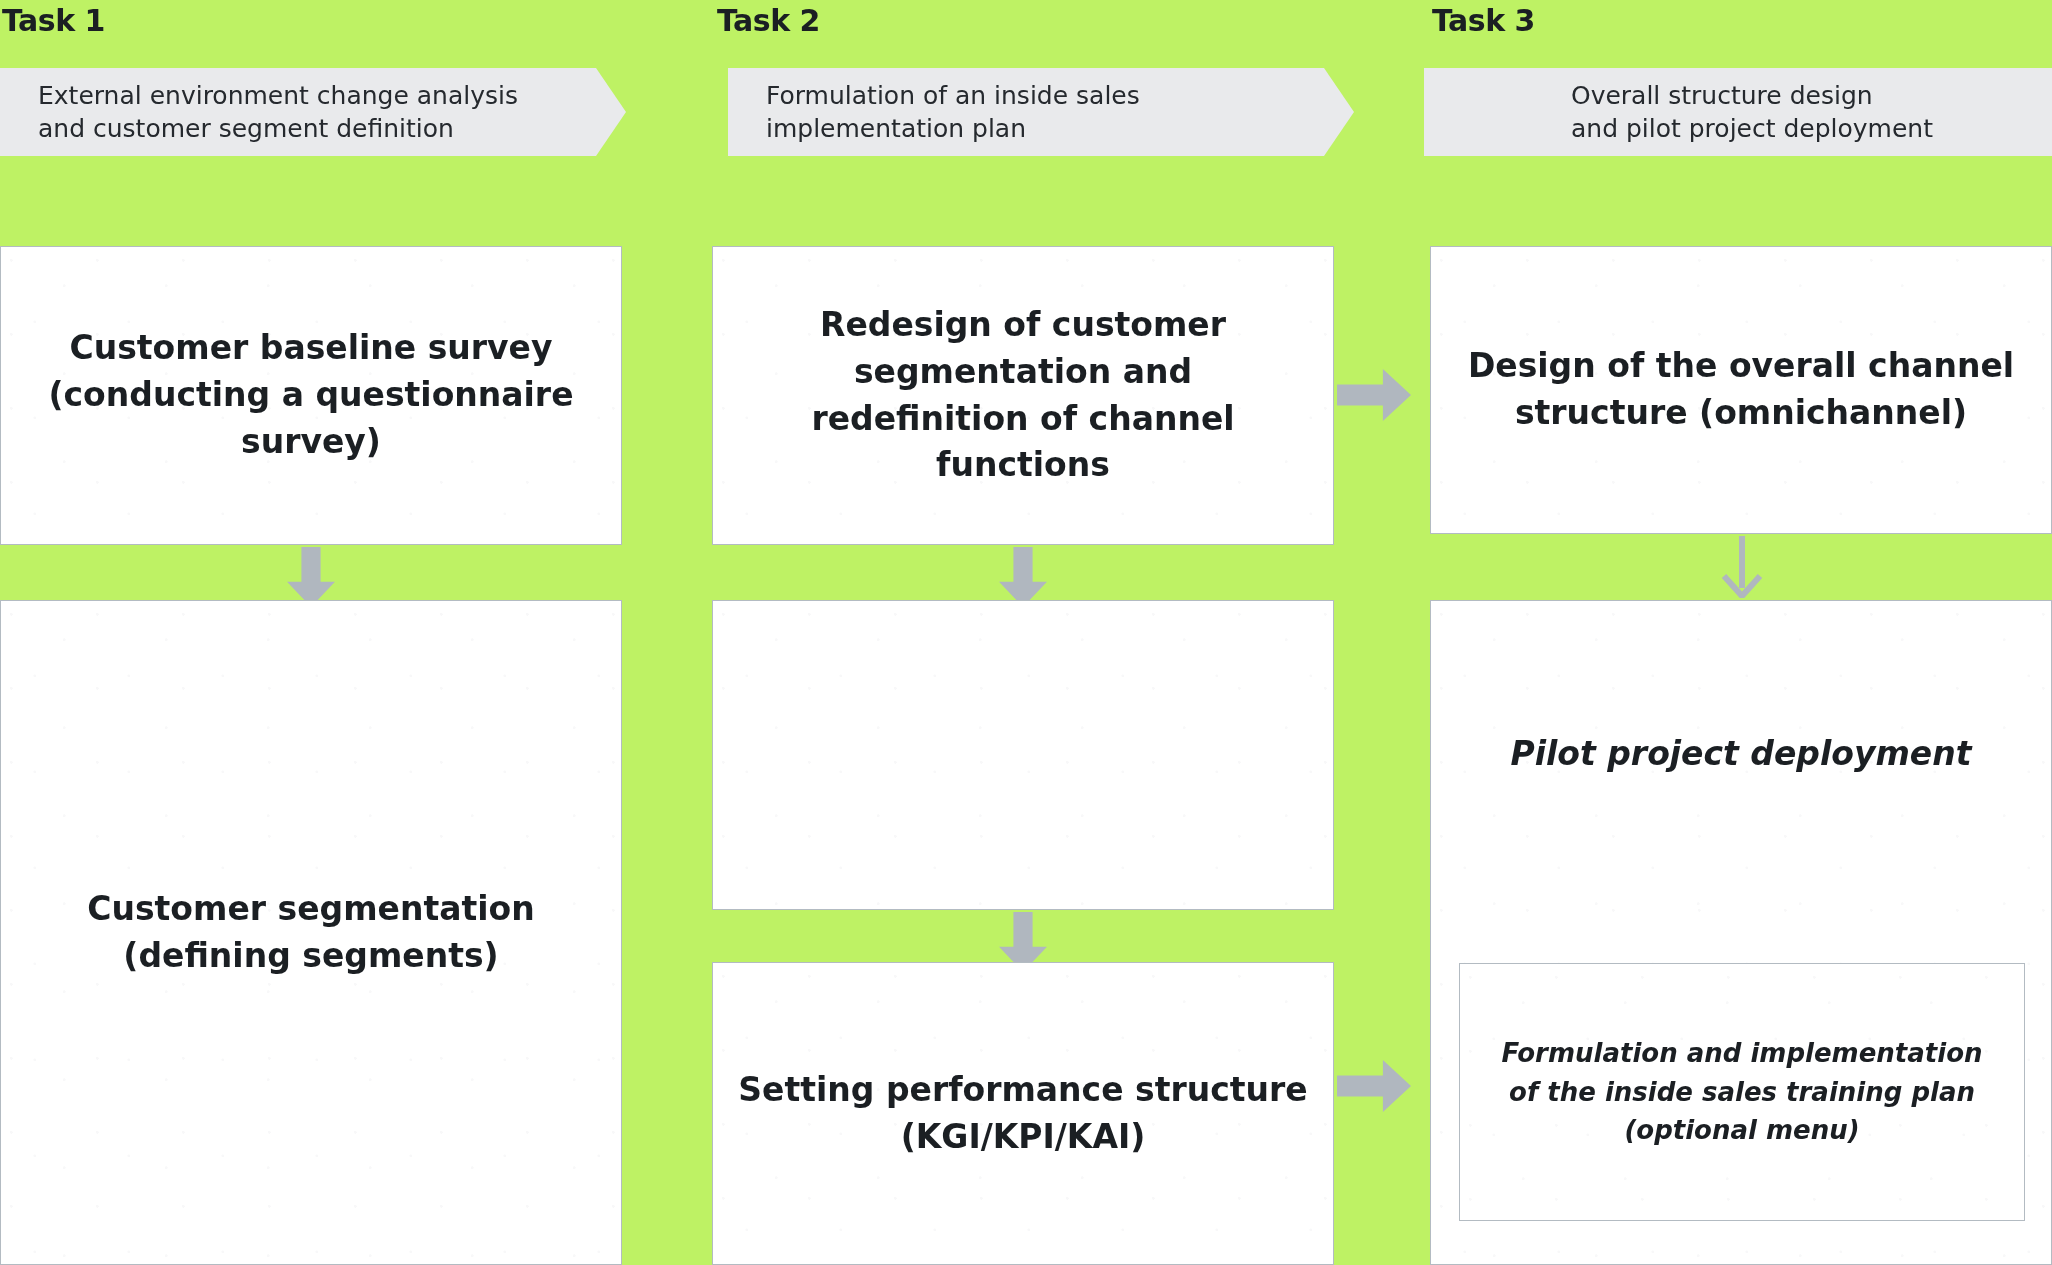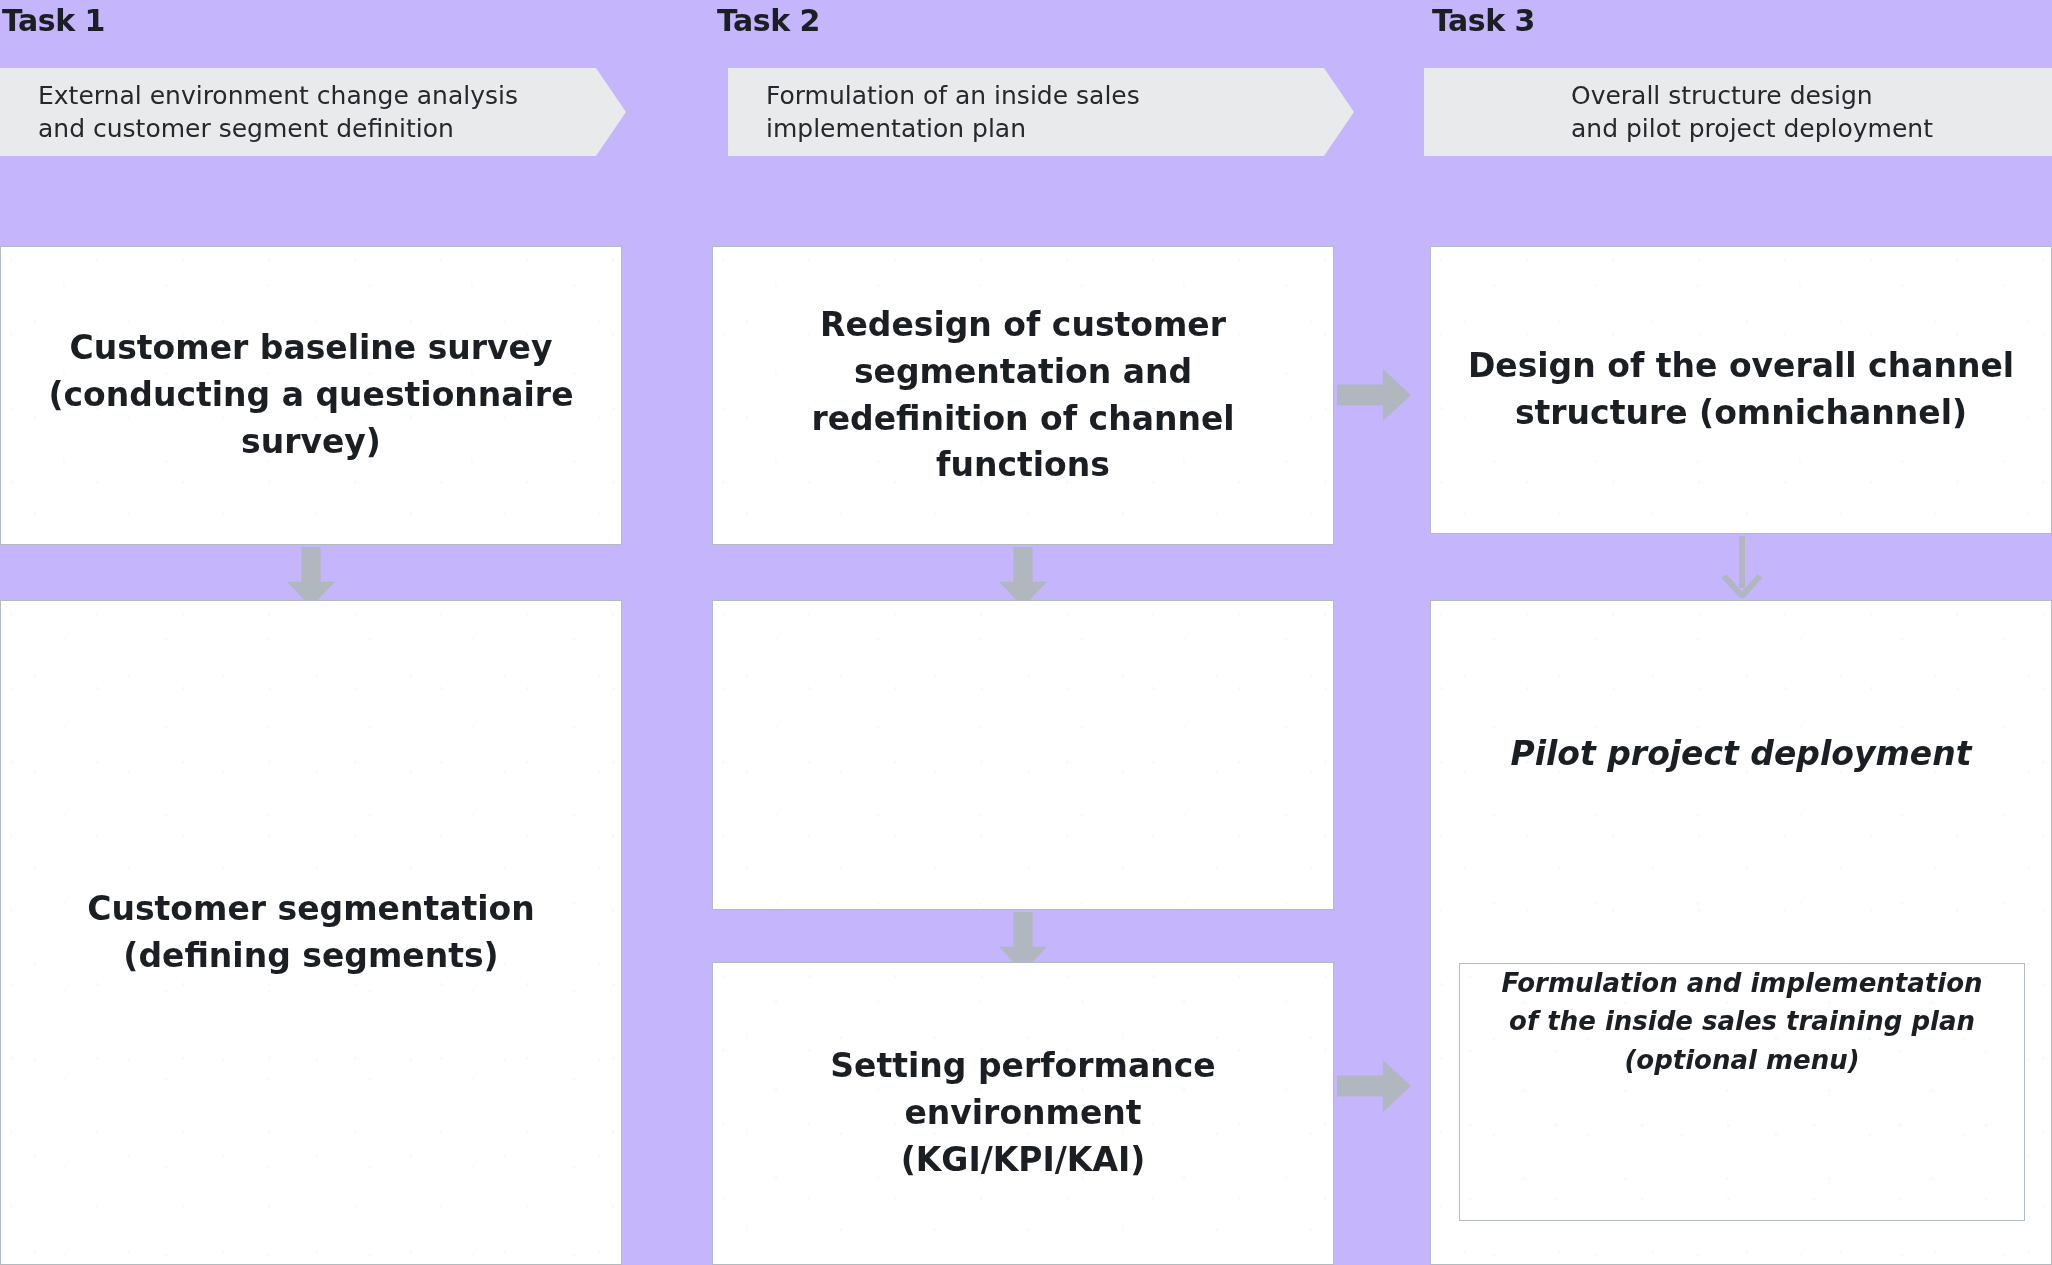--- a/index.html
+++ b/index.html
@@ -11,21 +11,21 @@
     width: 2052px;
     height: 1265px;
     font-family: "DejaVu Sans", "Liberation Sans", sans-serif;
     overflow: hidden;
   }
 
   #diagram {
     position: relative;
     width: 2052px;
     height: 1265px;
-    background: #c4b5fd;
+    background: #bef264;
   }
 
   
   .column {
     position: absolute;
     top: 0;
     height: 1265px;
   }
   .col-1 { left: 0px;    width: 622px; }
   .col-2 { left: 712px;  width: 622px; }
@@ -126,20 +126,21 @@
   .nested-box {
     position: absolute;
     left: 28px;
     top: 362px;
     width: 566px;
     height: 258px;
     border: 1px solid #b3bbc2;
     background: #ffffff;
     box-sizing: border-box;
     display: flex;
+    align-items: center;
     justify-content: center;
     text-align: center;
   }
   .nested-text {
     font-size: 26px;
     font-weight: bold;
     color: #1b1f23;
     line-height: 1.48;
     white-space: pre-line;
   }
@@ -239,21 +240,21 @@
   <div class="arrow-down ar-c2-12"></div>
 
   <div class="box c2-box2">
     <div class="noise"></div>
   </div>
 
   <div class="arrow-down ar-c2-23"></div>
 
   <div class="box c2-box3">
     <div class="noise"></div>
-    <div class="box-text">Setting performance environment
+    <div class="box-text">Setting performance structure
 (KGI/KPI/KAI)</div>
   </div>
 
   <div class="column col-3">
     <div class="task-label">Task 3</div>
 
     <div class="banner">
       <div class="banner-text">Overall structure design
 and pilot project deployment</div>
     </div>

